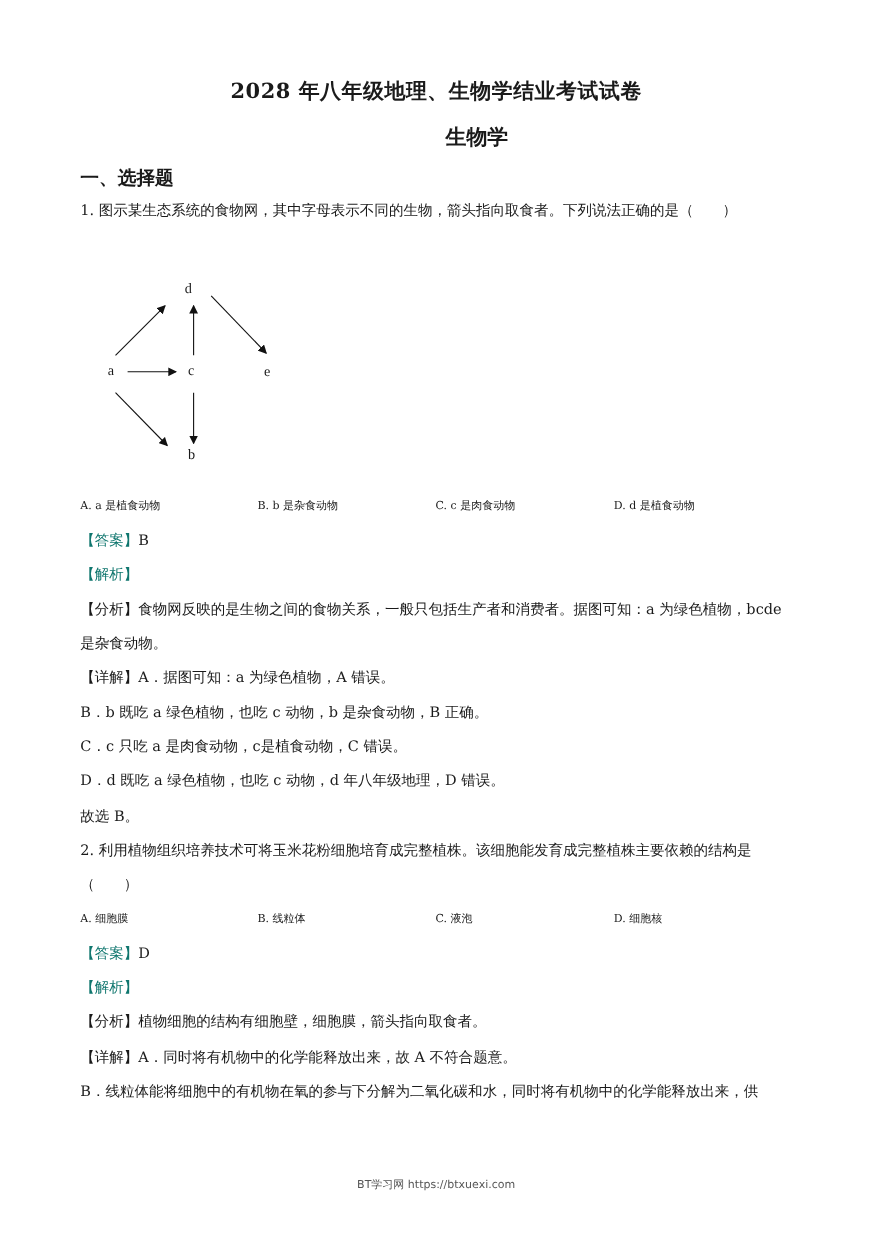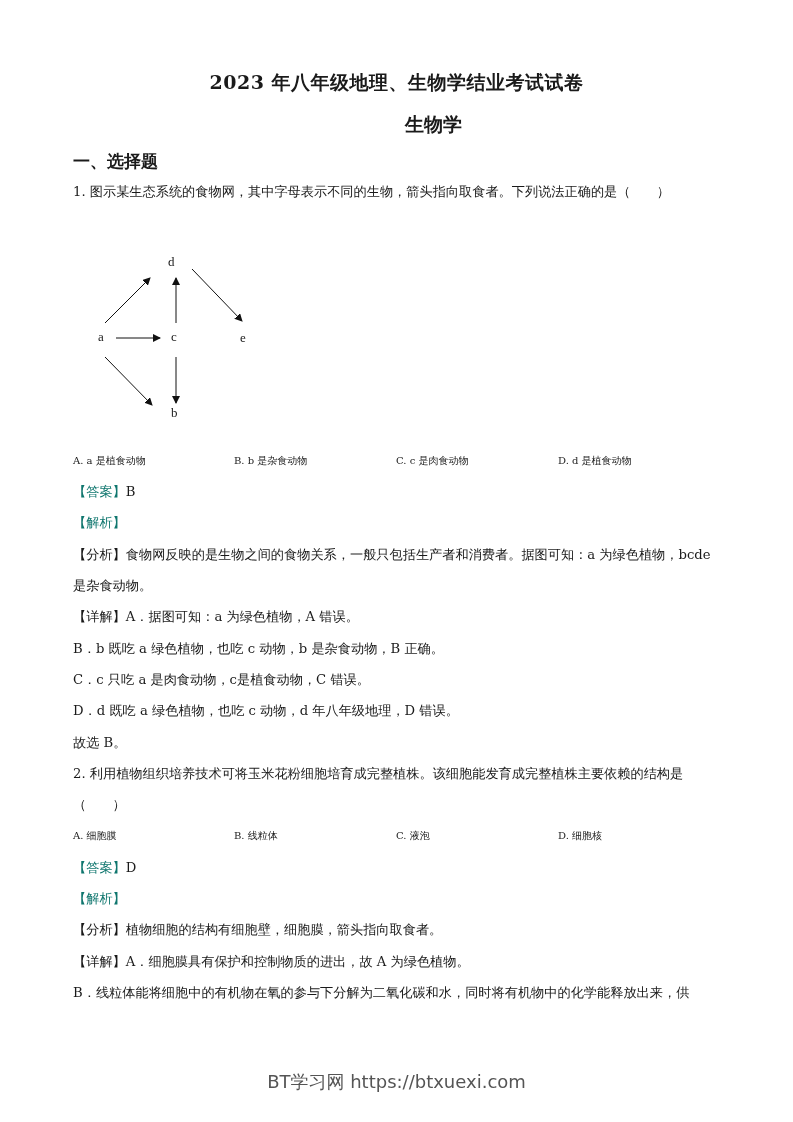--- a/index.html
+++ b/index.html
@@ -23,27 +23,27 @@
       position: absolute; left: 73px; font-size: 13.2px; white-space: nowrap; line-height: 18px;
     }
     .tag { color: #0f766e; }
     .opt { position: absolute; font-size: 10px; white-space: nowrap; line-height: 18px; }
     .diagram { position: absolute; left: 80px; top: 245px; width: 200px; height: 180px; }
     .node {
       position: absolute; font-size: 13px; font-family: "Liberation Serif", serif;
     }
     .footer {
       position: absolute; left: 0; width: 793px; top: 1070px; text-align: center;
-      font-family: "DejaVu Sans", sans-serif; font-size: 18px; color: #555;
+      font-family: "DejaVu Sans", sans-serif; font-size: 10px; color: #555;
     }
   </style>
 </head>
 <body>
 
-<div class="title">2023 年八年级地理、生物学结业考试试卷</div>
+<div class="title">2028 年八年级地理、生物学结业考试试卷</div>
 <div class="subtitle">生物学</div>
 <div class="section">一、选择题</div>
 
 <div class="line" style="top:183px">1. 图示某生态系统的食物网，其中字母表示不同的生物，箭头指向取食者。下列说法正确的是（　　）</div>
 
 <div class="diagram">
   <svg width="200" height="180" viewBox="0 0 200 180">
     <defs>
       <marker id="ah" markerWidth="8" markerHeight="8" refX="7" refY="4" orient="auto">
         <path d="M0,0 L8,4 L0,8 Z" fill="#111"></path>
@@ -97,17 +97,17 @@
 <div class="line" style="top:859px">
   <span class="tag">【答案】</span><span>D</span>
 </div>
 <div class="line" style="top:890px">
   <span class="tag">【解析】</span>
 </div>
 <div class="line" style="top:921px">
   <span>【分析】</span><span>植物细胞的结构有细胞壁，细胞膜，箭头指向取食者。</span>
 </div>
 <div class="line" style="top:953px">
-  <span>【详解】</span><span>A．细胞膜具有保护和控制物质的进出，故 A 为绿色植物。</span>
+  <span>【详解】</span><span>A．同时将有机物中的化学能释放出来，故 A 不符合题意。</span>
 </div>
 <div class="line" style="top:984px">B．线粒体能将细胞中的有机物在氧的参与下分解为二氧化碳和水，同时将有机物中的化学能释放出来，供</div>
 
 <div class="footer">BT学习网 https://btxuexi.com</div>
 
 </body></html>

